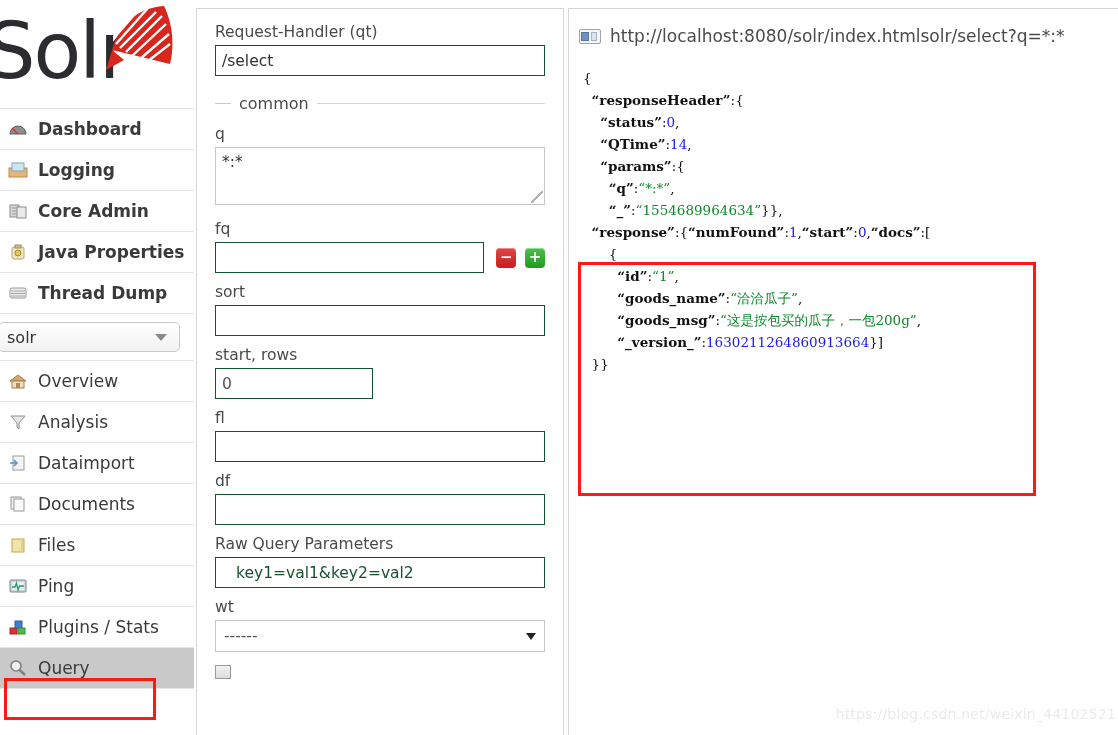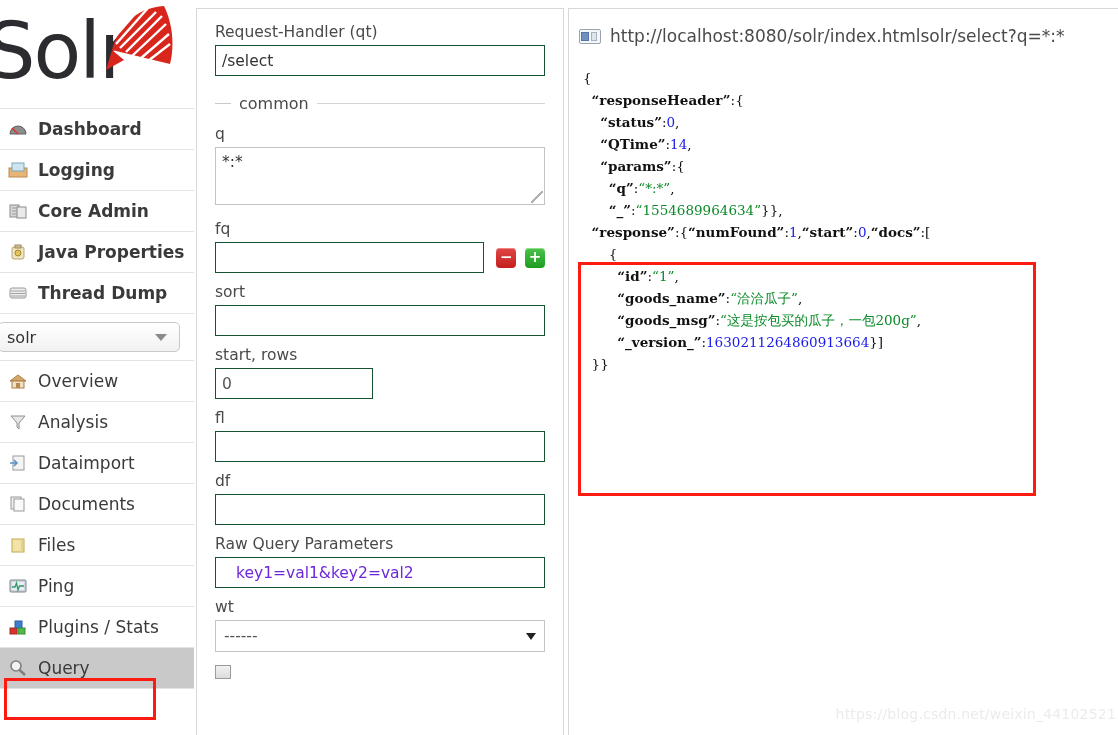--- a/index.html
+++ b/index.html
@@ -65,21 +65,21 @@
     font-size: 15.5px; color: #4a4a4a; margin-bottom: 4px;
     font-family: "DejaVu Sans", sans-serif;
   }
   .txt-input {
     width: 100%; height: 31px;
     border: 1px solid #14532d; background: #fff;
     font-size: 15.5px; color: #333; padding: 0 6px;
     font-family: "DejaVu Sans", sans-serif;
     display: flex; align-items: center;
   }
-  .txt-input.ph { color: #6d28d9; padding-left: 20px; }
+  .txt-input.ph { color: #14532d; padding-left: 20px; }
   .gap { height: 15px; }
   .gap-sm { height: 10px; }
 
   .legend-row { display: flex; align-items: center; margin: 18px 0 12px 0; }
   .legend-row .dash { width: 16px; height: 1px; background: #c9c9c9; }
   .legend-row .legend-txt {
     font-size: 16px; color: #4a4a4a; padding: 0 8px;
     font-family: "DejaVu Sans", sans-serif;
   }
   .legend-row .rule { flex: 1; height: 1px; background: #d4d4d4; }

